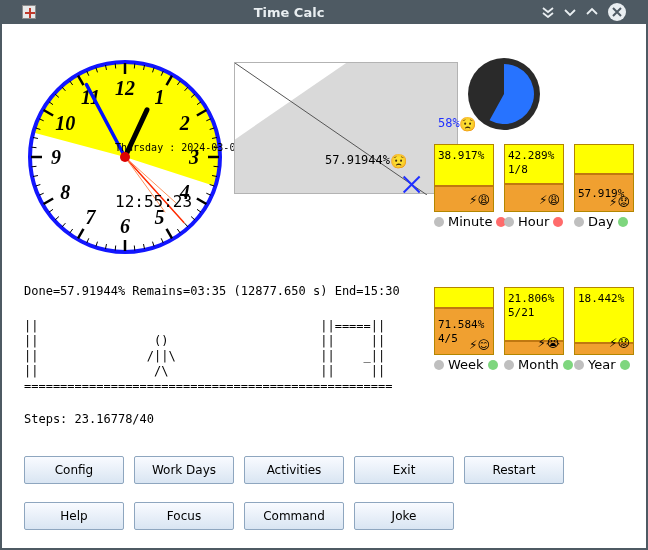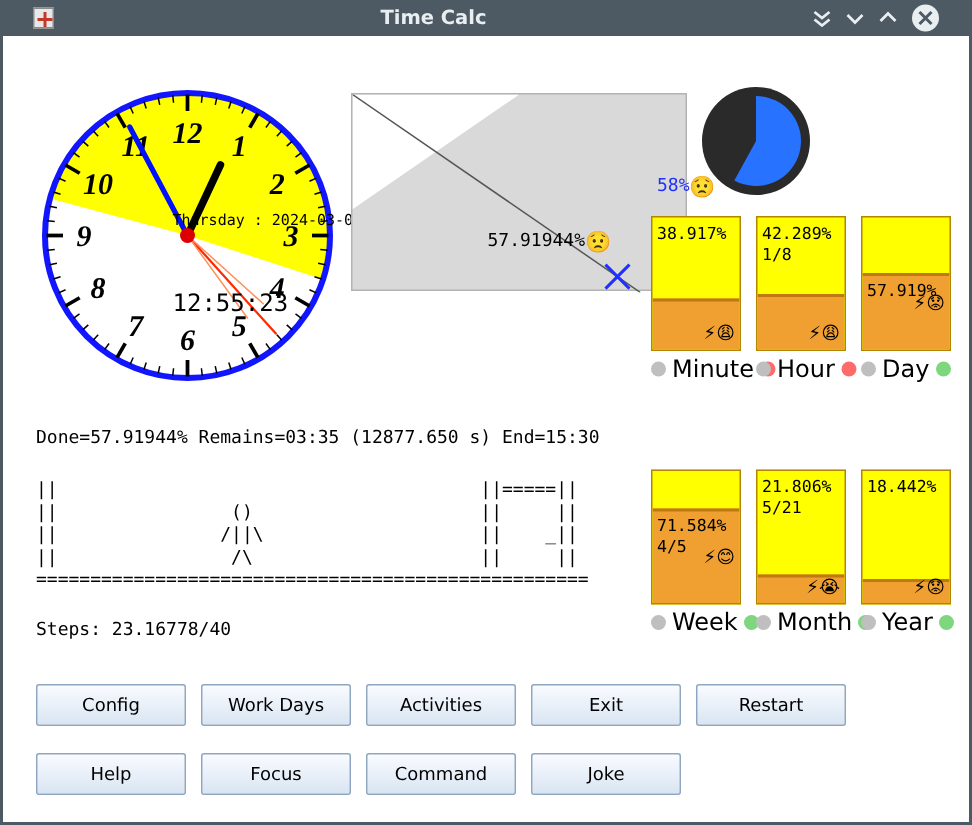--- a/index.html
+++ b/index.html
@@ -132,21 +132,21 @@
     position: absolute;
     left: 432px; top: 120px;
     display: grid;
     grid-template-columns: repeat(3, 60px);
     grid-auto-rows: auto;
     gap: 10px 10px;
   }
   .cell {
     position: relative;
     width: 60px;
-    height: 90px;
+    height: 68px;
     border: 1px solid var(--bar-border);
     background: var(--bar-top);
     overflow: hidden;
   }
   .cell .fill {
     position: absolute;
     left: 0; right: 0; bottom: 0;
     background: var(--bar-bottom);
     border-top: 2px solid #c07810;
   }
@@ -164,21 +164,21 @@
     font-size: 12px;
   }
   .cell .bolt-top { top: 50px; }
   .cell .bolt-bot { bottom: 4px; }
   .cap-row {
     display: flex;
     align-items: center;
     justify-content: flex-start;
     gap: 4px;
     margin-top: 2px;
-    font-size: 16px;
+    font-size: 13px;
   }
   .dot-gray, .dot-red, .dot-green {
     width: 10px; height: 10px; border-radius: 50%;
     display: inline-block;
   }
   .dot-gray  { background: #bfbfbf; }
   .dot-red   { background: #ff6b6b; }
   .dot-green { background: #7ed67e; }
   .cell-block { display:flex; flex-direction:column; align-items:flex-start; }
 

